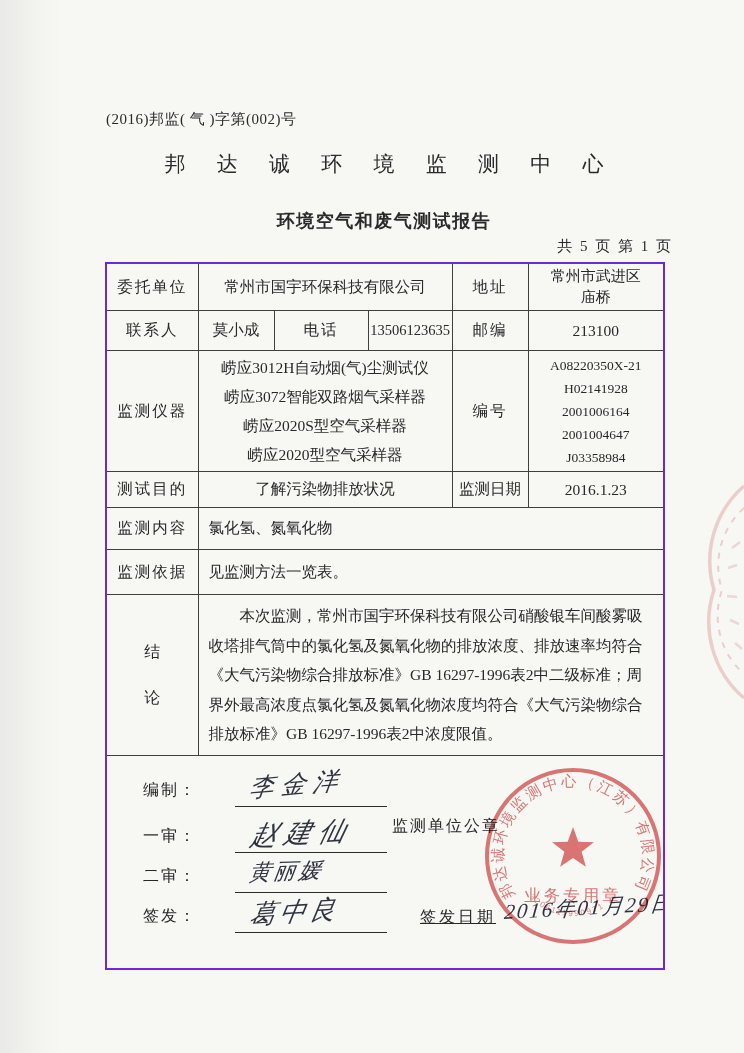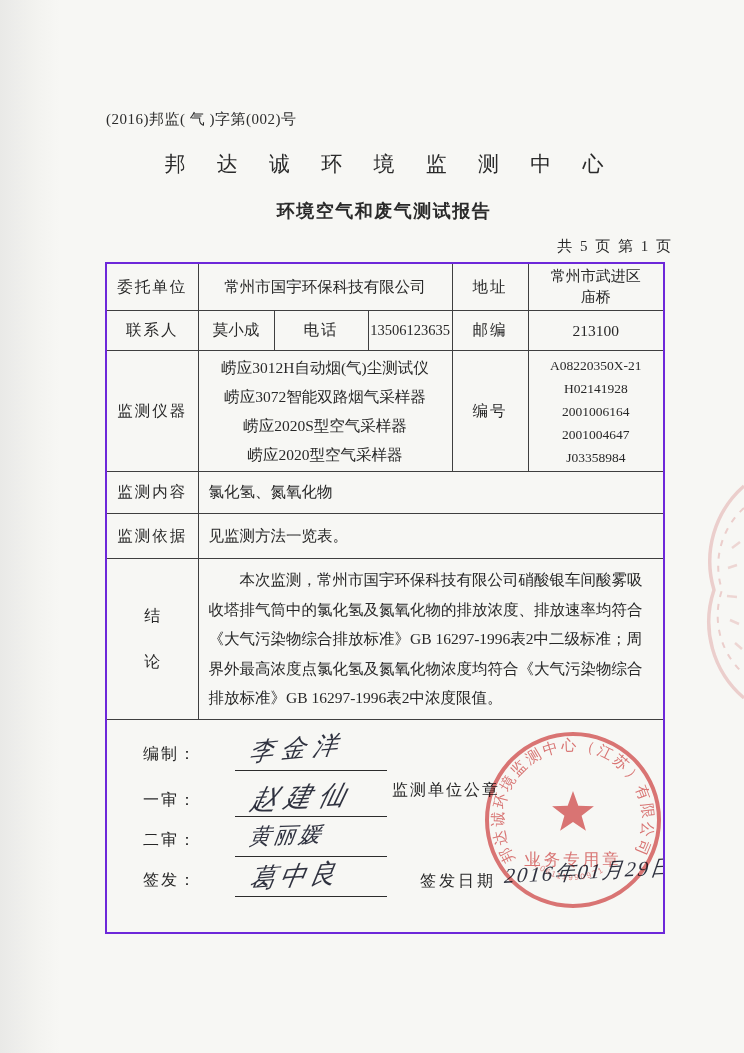--- a/index.html
+++ b/index.html
@@ -6,21 +6,21 @@
   body{
     width:744px;height:1053px;position:relative;overflow:hidden;
     background:linear-gradient(to right,#e9e9e7 0px,#f3f3f0 38px,#f7f7f4 60px,#f7f7f4 100%);
     font-family:"Liberation Serif","DejaVu Serif",serif;
     color:#2a2a2a;
   }
   .abs{position:absolute;}
   #doc-number{left:106px;top:110px;font-size:15px;letter-spacing:.5px;}
   #org-title{left:105px;top:150px;width:558px;text-align:center;
     font-size:21px;font-weight:normal;letter-spacing:13px;text-indent:13px;}
-  #report-title{left:105px;top:199px;width:558px;text-align:center;
+  #report-title{left:105px;top:209px;width:558px;text-align:center;
     font-size:18px;font-weight:bold;letter-spacing:1.5px;}
   #page-info{left:117px;top:237px;width:556px;text-align:right;font-size:15px;letter-spacing:2px;}
 
   #report-table{left:105px;top:262px;}
   table{border-collapse:collapse;table-layout:fixed;width:558px;border:2px solid #6d28d9;}
   td{border:1.5px solid #3f3f3f;font-size:15.5px;color:#282828;
      text-align:center;vertical-align:middle;padding:2px 4px;overflow:hidden;}
   td.lbl{letter-spacing:2px;}
   td.left{text-align:left;padding-left:10px;}
   .inst-line{line-height:29px;}
@@ -34,21 +34,21 @@
 
   
   .sig-cell{position:relative;padding:0;}
   .sig-group{position:absolute;left:36px;height:40px;}
   .sig-label{font-size:16px;letter-spacing:2px;}
   .sig-line{position:absolute;left:92px;top:26px;width:152px;border-bottom:1.6px solid #2c2c2c;}
   .handwriting{font-style:italic;color:#1e2130;opacity:.92;white-space:nowrap;}
   .sig-name{position:absolute;left:104px;top:-8px;font-size:25px;letter-spacing:7px;
      transform:rotate(-5deg) skewX(-13deg);transform-origin:left bottom;}
   #seal-caption{left:285px;top:60px;font-size:16px;letter-spacing:2px;}
-  #issue-date-label{left:313px;top:151px;font-size:16px;letter-spacing:3px;}
+  #issue-date-label{left:313px;top:151px;font-size:16px;letter-spacing:3px;text-decoration:underline;}
   #issue-date-value{left:396px;top:142px;font-size:21px;letter-spacing:2px;
      transform:rotate(-3deg) skewX(-9deg);transform-origin:left bottom;}
   #official-stamp{left:371px;top:5px;mix-blend-mode:multiply;}
   #edge-stamp{left:692px;top:468px;mix-blend-mode:multiply;}
 </style>
 </head>
 <body>
 
 <div class="abs" id="doc-number">(2016)邦监( 气 )字第(002)号</div>
 <div class="abs" id="org-title">邦 达 诚 环 境 监 测 中 心</div>
@@ -89,20 +89,26 @@
       <div class="inst-line">崂应2020型空气采样器</div>
     </td>
     <td class="lbl">编号</td>
     <td class="sn-cell">
       <div>A08220350X-21</div>
       <div>H02141928</div>
       <div>2001006164</div>
       <div>2001004647</div>
       <div>J03358984</div>
     </td>
+  </tr>
+  <tr style="height:36px">
+    <td class="lbl">测试目的</td>
+    <td colspan="3">了解污染物排放状况</td>
+    <td class="lbl" style="letter-spacing:0">监测日期</td>
+    <td>2016.1.23</td>
   </tr>
   <tr style="height:42px">
     <td class="lbl">监测内容</td>
     <td colspan="5" class="left">氯化氢、氮氧化物</td>
   </tr>
   <tr style="height:45px">
     <td class="lbl">监测依据</td>
     <td colspan="5" class="left">见监测方法一览表。</td>
   </tr>
   <tr style="height:148px">

